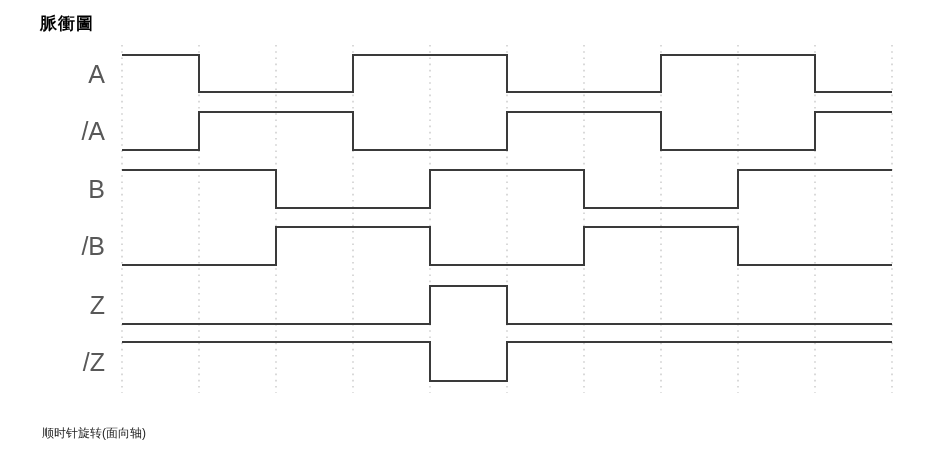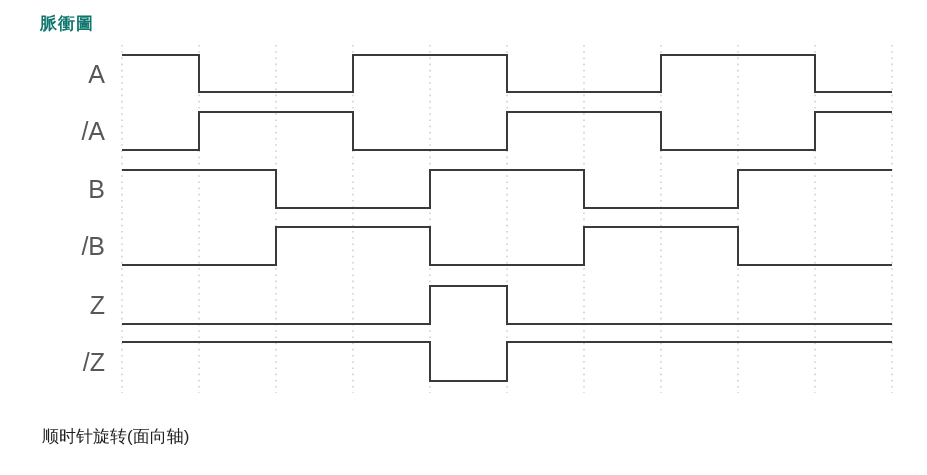--- a/index.html
+++ b/index.html
@@ -14,28 +14,28 @@
     background: #ffffff;
     overflow: hidden;
     font-family: "Liberation Sans", sans-serif;
   }
   .title {
     position: absolute;
     left: 40px;
     top: 12px;
     font-size: 17px;
     font-weight: bold;
-    color: #0f766e;
+    color: #000000;
     letter-spacing: 1px;
   }
   .caption {
     position: absolute;
     left: 42px;
     top: 425px;
-    font-size: 17px;
+    font-size: 12px;
     font-weight: 400;
     color: #1f1f1f;
   }
   svg.diagram {
     position: absolute;
     left: 0;
     top: 0;
   }
   text.sig-label {
     font-family: "Liberation Sans", sans-serif;

